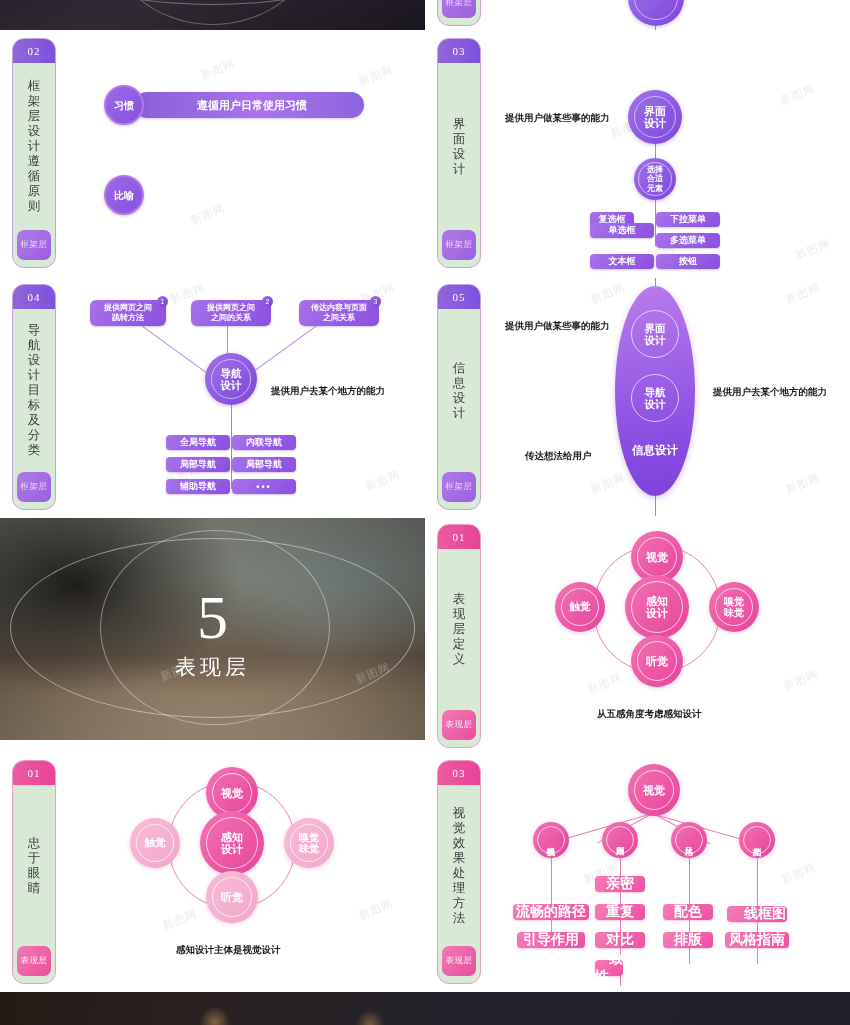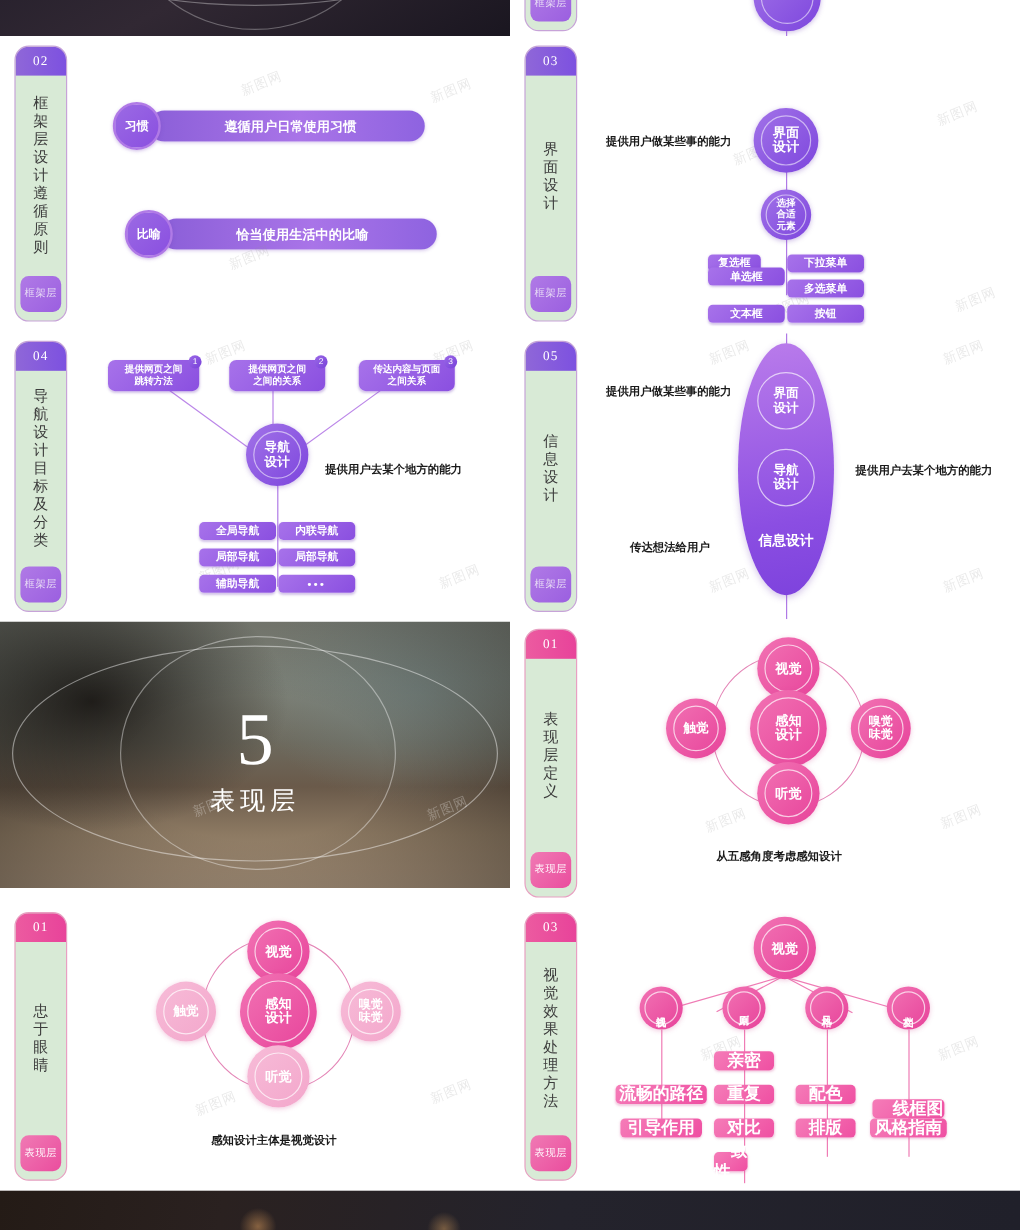--- a/index.html
+++ b/index.html
@@ -204,28 +204,27 @@
         <span>设</span>
         <span>计</span>
         <span>遵</span>
         <span>循</span>
         <span>原</span>
         <span>则</span>
       </div>
       <div class="vtab-badge">框架层</div>
     </div>
 
-    <div class="pill-row" style="left:94px;top:53px;">
+    <div class="pill-row" style="left:104px;top:53px;">
       <div class="pill-circle">习惯</div>
       <div class="pill-bar" style="width:230px;">遵循用户日常使用习惯</div>
     </div>
 
     <div class="pill-row" style="left:104px;top:143px;">
       <div class="pill-circle">比喻</div>
-      <div class="pill-bar" style="width:230px;">恰当使用生活中的比喻</div>
     </div>
 
     <span class="wm" style="left:200px;top:30px;">新图网</span>
     <span class="wm" style="left:358px;top:36px;">新图网</span>
     <span class="wm" style="left:190px;top:175px;">新图网</span>
   </div>
 
   <div class="slide col-r" style="top:32px;height:240px;">
     <div class="vtab" style="top:6px;height:230px;">
       <div class="vtab-num">03</div>
@@ -513,21 +512,21 @@
     <div class="pbox" style="left:92px;top:178px;width:68px;">引导作用</div>
 
     <div class="pbox" style="left:170px;top:122px;width:50px;">亲密</div>
     <div class="pbox" style="left:170px;top:150px;width:50px;">重复</div>
     <div class="pbox" style="left:170px;top:178px;width:50px;">对比</div>
     <div class="pbox" style="left:170px;top:206px;width:28px;">一致性</div>
 
     <div class="pbox" style="left:238px;top:150px;width:50px;">配色</div>
     <div class="pbox" style="left:238px;top:178px;width:50px;">排版</div>
 
-    <div class="pbox" style="left:302px;top:162px;width:60px;padding-left:16px;">线框图</div>
+    <div class="pbox" style="left:302px;top:152px;width:60px;padding-left:16px;">线框图</div>
     <div class="pbox" style="left:300px;top:178px;width:64px;">风格指南</div>
 
     <span class="wm" style="left:158px;top:112px;">新图网</span>
     <span class="wm" style="left:356px;top:112px;">新图网</span>
   </div>
 
   <div class="slide" style="left:0;top:992px;width:850px;height:33px;">
     <div class="photo-bg" style="background:
            radial-gradient(circle 22px at 215px 30px, rgba(210,150,90,.55), rgba(210,150,90,0) 70%),
            radial-gradient(circle 20px at 370px 32px, rgba(215,160,95,.45), rgba(215,160,95,0) 70%),

